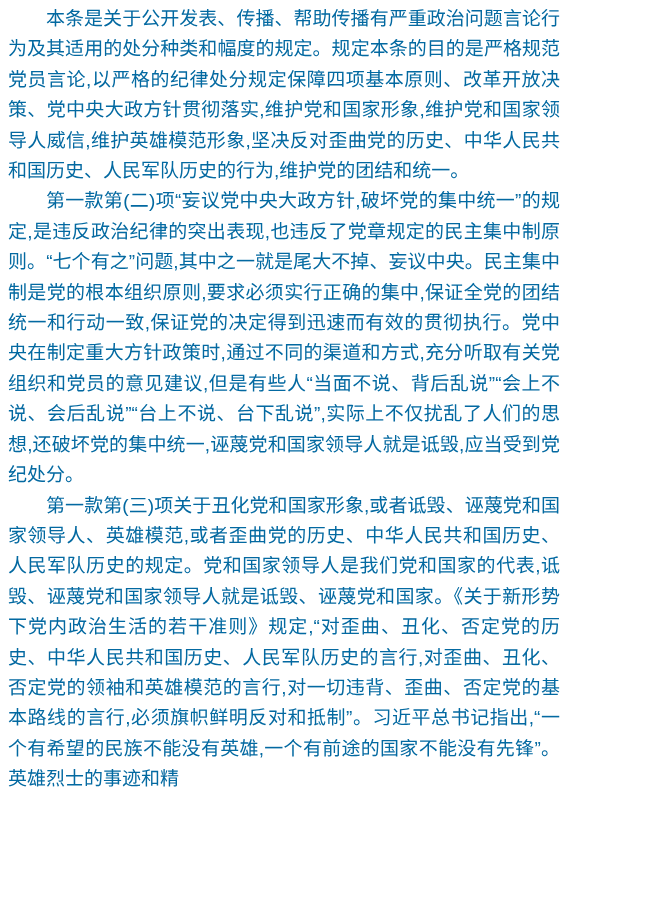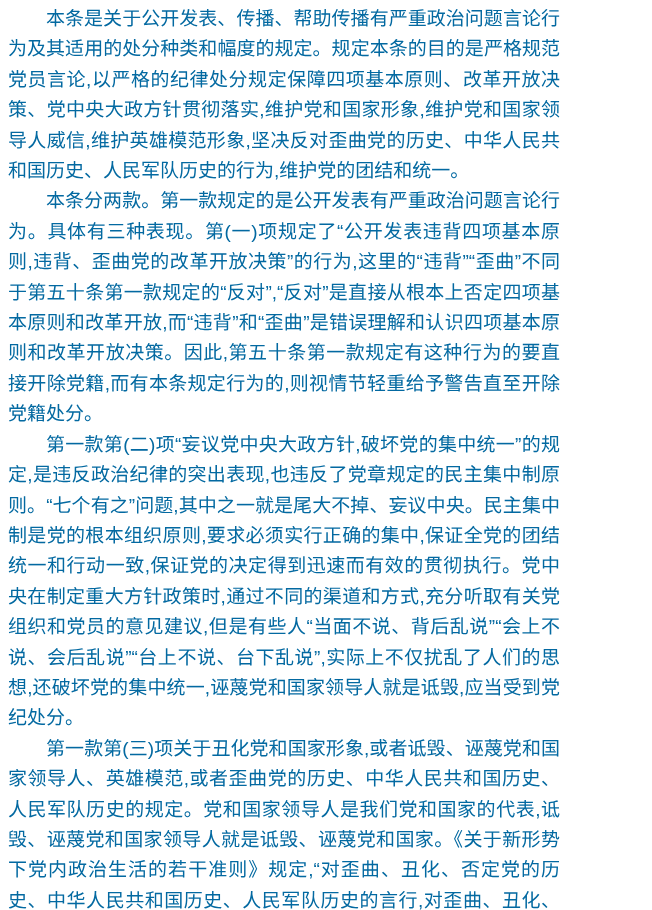--- a/index.html
+++ b/index.html
@@ -29,17 +29,16 @@
     text-indent: 2em;
     word-break: break-all;
   }
 </style>
 </head>
 <body>
 
 <main class="article">
   <div>
       <p>本条是关于公开发表、传播、帮助传播有严重政治问题言论行为及其适用的处分种类和幅度的规定。规定本条的目的是严格规范党员言论,以严格的纪律处分规定保障四项基本原则、改革开放决策、党中央大政方针贯彻落实,维护党和国家形象,维护党和国家领导人威信,维护英雄模范形象,坚决反对歪曲党的历史、中华人民共和国历史、人民军队历史的行为,维护党的团结和统一。</p>
-      <p>本条分两款。第一款规定的是公开发表有严重政治问题言论行为。具体有三种表现。第(一)项规定了“公开发表违背四项基本原则,违背、歪曲党的改革开放决策”的行为,这里的“违背”“歪曲”不同于第五十条第一款规定的“反对”,“反对”是直接从根本上否定四项基本原则和改革开放,而“违背”和“歪曲”是错误理解和认识四项基本原则和改革开放决策。因此,第五十条第一款规定有这种行为的要直接开除党籍,而有本条规定行为的,则视情节轻重给予警告直至开除党籍处分。</p>
       <p>第一款第(二)项“妄议党中央大政方针,破坏党的集中统一”的规定,是违反政治纪律的突出表现,也违反了党章规定的民主集中制原则。“七个有之”问题,其中之一就是尾大不掉、妄议中央。民主集中制是党的根本组织原则,要求必须实行正确的集中,保证全党的团结统一和行动一致,保证党的决定得到迅速而有效的贯彻执行。党中央在制定重大方针政策时,通过不同的渠道和方式,充分听取有关党组织和党员的意见建议,但是有些人“当面不说、背后乱说”“会上不说、会后乱说”“台上不说、台下乱说”,实际上不仅扰乱了人们的思想,还破坏党的集中统一,诬蔑党和国家领导人就是诋毁,应当受到党纪处分。</p>
       <p>第一款第(三)项关于丑化党和国家形象,或者诋毁、诬蔑党和国家领导人、英雄模范,或者歪曲党的历史、中华人民共和国历史、人民军队历史的规定。党和国家领导人是我们党和国家的代表,诋毁、诬蔑党和国家领导人就是诋毁、诬蔑党和国家。《关于新形势下党内政治生活的若干准则》规定,“对歪曲、丑化、否定党的历史、中华人民共和国历史、人民军队历史的言行,对歪曲、丑化、否定党的领袖和英雄模范的言行,对一切违背、歪曲、否定党的基本路线的言行,必须旗帜鲜明反对和抵制”。习近平总书记指出,“一个有希望的民族不能没有英雄,一个有前途的国家不能没有先锋”。英雄烈士的事迹和精</p>
     </div>
 </main>
 
 </body></html>

